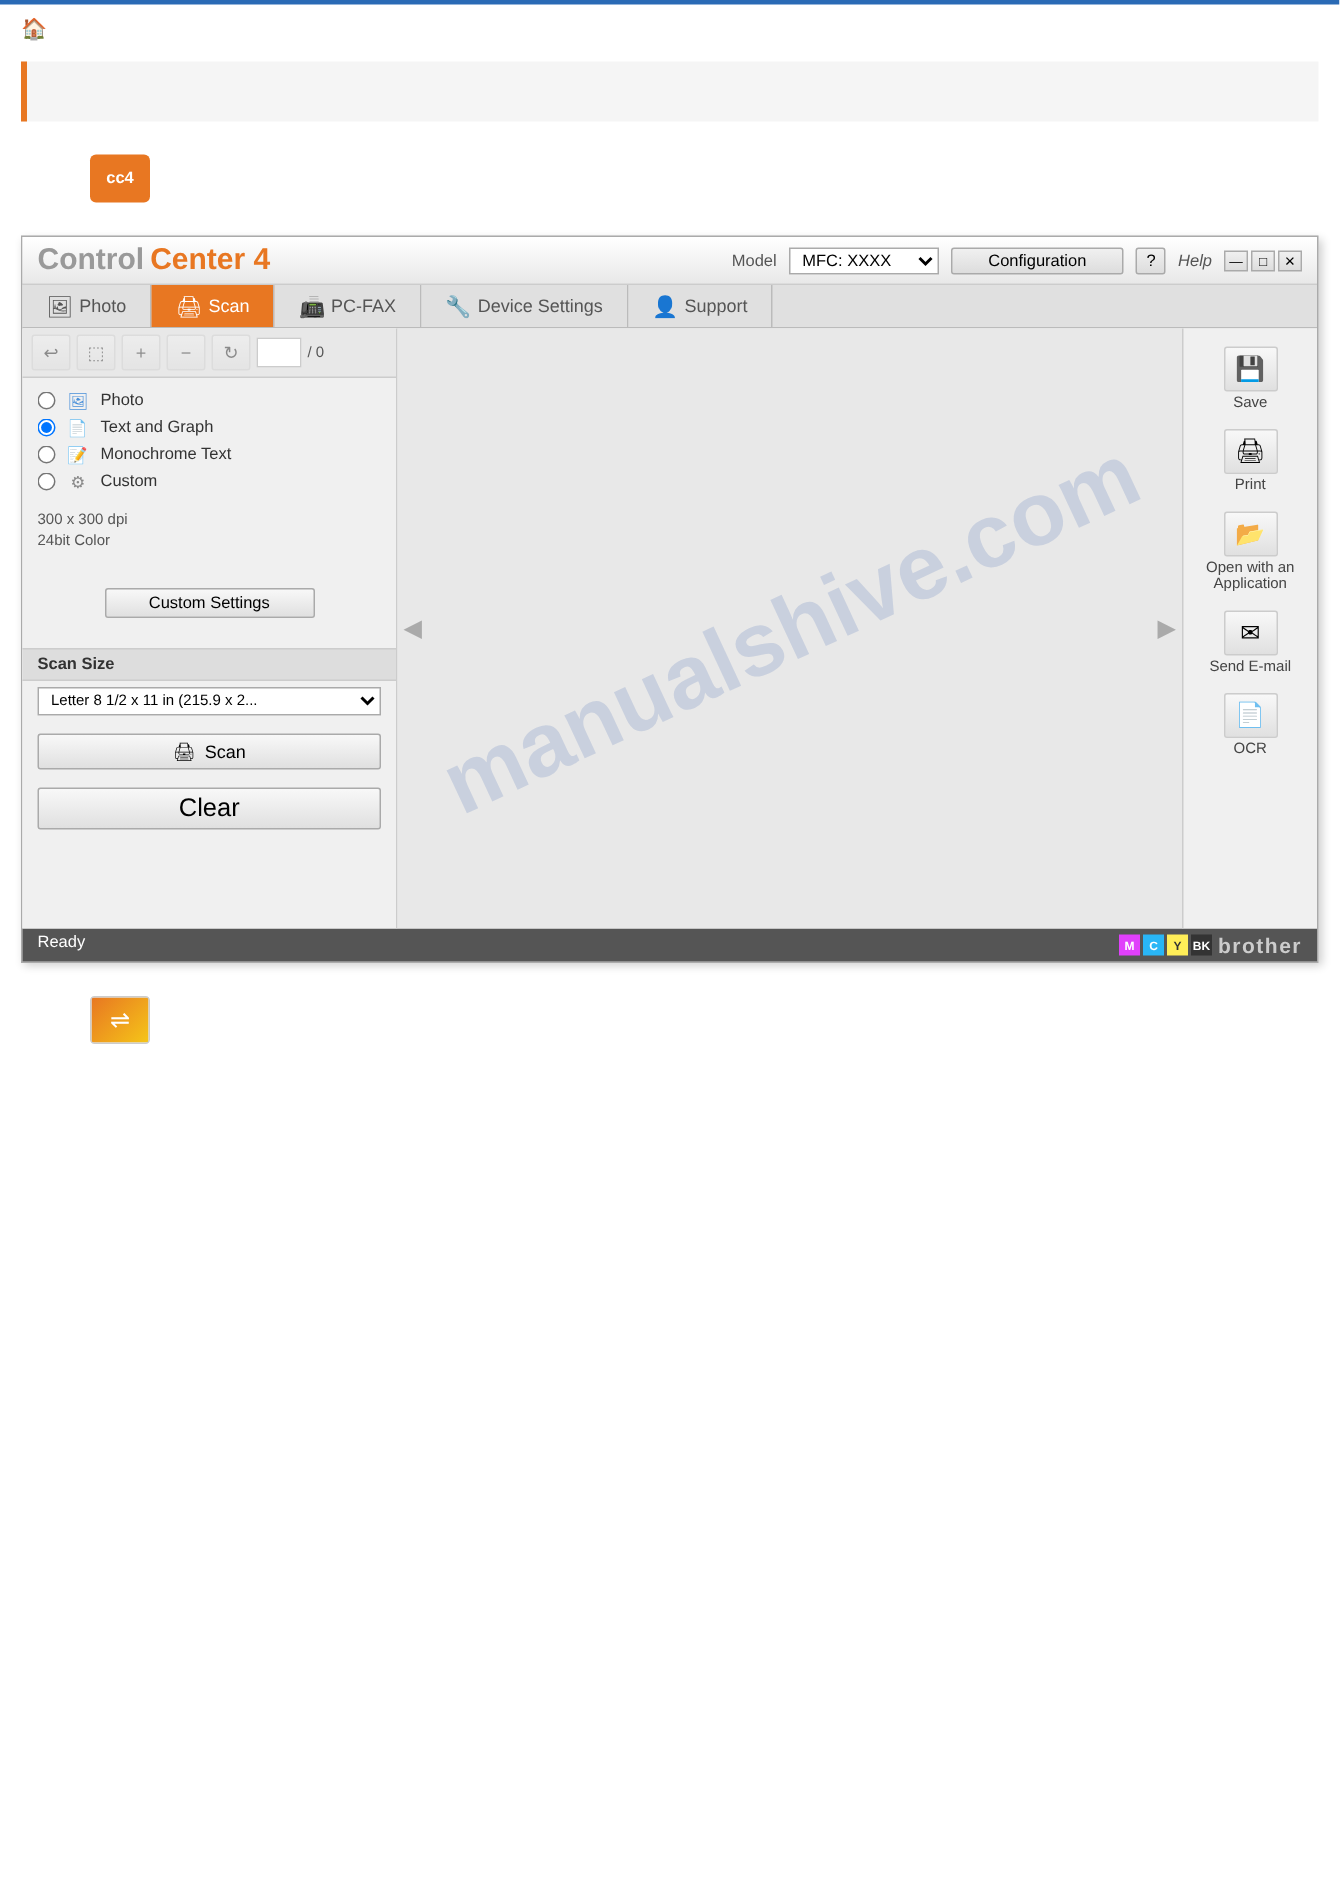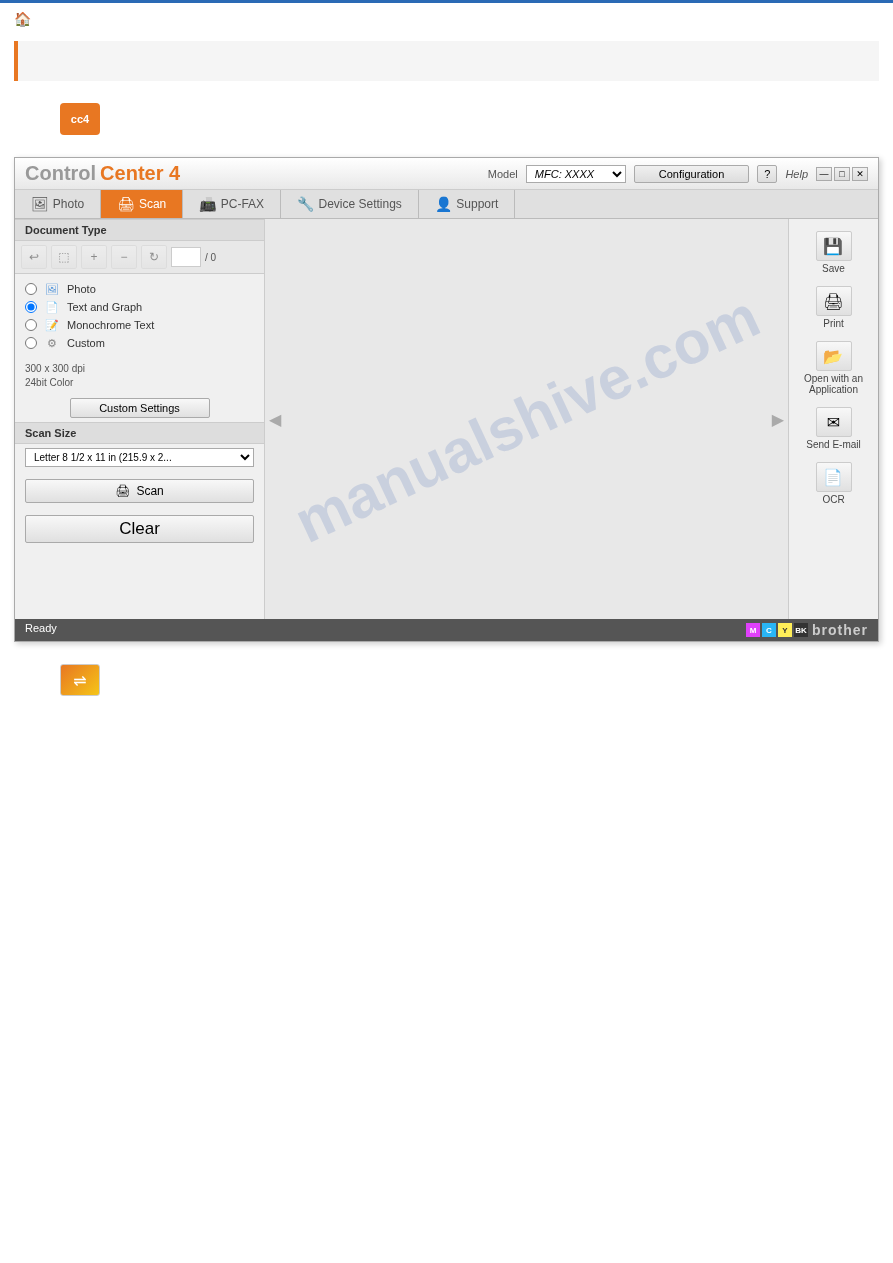--- a/index.html
+++ b/index.html
@@ -97,21 +97,20 @@
     .model-label {
       color: #555;
     }
 
     .model-select {
       font-size: 11px;
       padding: 1px 4px;
       border: 1px solid #aaa;
       background: white;
       min-width: 100px;
-      font-style: italic;
     }
 
     .config-btn {
       background: linear-gradient(to bottom, #f0f0f0, #ddd);
       border: 1px solid #aaa;
       padding: 2px 24px;
       font-size: 11px;
       cursor: pointer;
       border-radius: 2px;
     }
@@ -224,21 +223,21 @@
 
     .resolution-info {
       padding: 4px 10px;
       font-size: 10px;
       color: #555;
       line-height: 1.4;
     }
 
     .custom-settings-btn {
       display: block;
-      margin: 0 auto;
+      margin: 16px auto;
       padding: 3px 16px;
       font-size: 11px;
       background: linear-gradient(to bottom, #f8f8f8, #e0e0e0);
       border: 1px solid #aaa;
       cursor: pointer;
       border-radius: 2px;
       width: 140px;
       text-align: center;
     }
 
@@ -532,21 +531,20 @@
     <div class="nav-tab">
       <span class="nav-tab-icon">👤</span>
       <span>Support</span>
     </div>
   </div>
 
   <div class="main-content">
 
     <div class="left-panel">
 
-      <div class="section-header">Document Type</div>
 
       <div class="toolbar">
         <div class="toolbar-btn disabled">↩</div>
         <div class="toolbar-btn disabled">⬚</div>
         <div class="toolbar-btn disabled">+</div>
         <div class="toolbar-btn disabled">−</div>
         <div class="toolbar-btn disabled">↻</div>
         <input class="page-input" type="text" value="" style="">
         <span class="page-sep">/ 0</span>
       </div>

